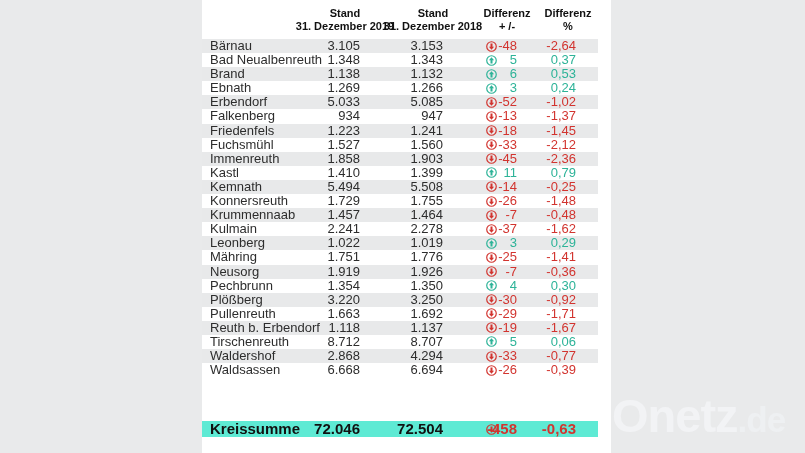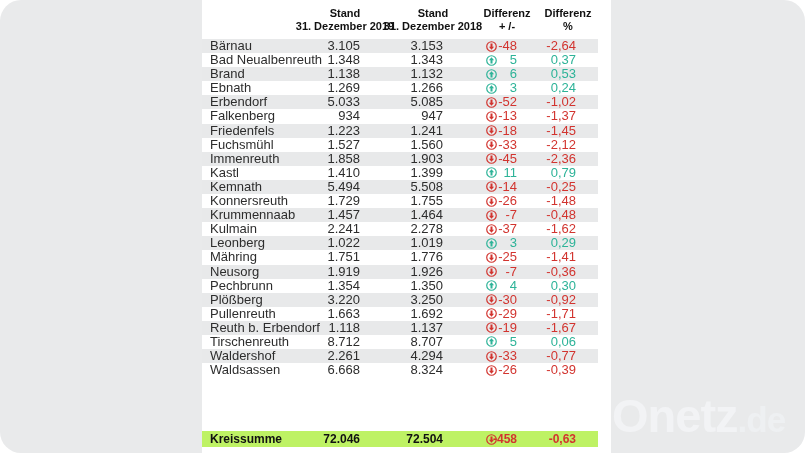--- a/index.html
+++ b/index.html
@@ -1,17 +1,17 @@
 <!DOCTYPE html>
 <html><head>
 <meta charset="utf-8">
 <style>
   html,body{margin:0;padding:0;}
   body{font-family:"Liberation Sans","DejaVu Sans",sans-serif;}
-  #stage{position:relative;width:805px;height:453px;background:#e9eaeb;overflow:hidden;border-radius:21px;}
+  #stage{position:relative;width:805px;height:453px;background:#e9eaeb;overflow:hidden;}
 
   
   .card{position:absolute;left:202px;top:0;width:409px;height:453px;background:#ffffff;}
 
   
   .watermark{position:absolute;left:612px;top:392px;white-space:nowrap;line-height:1;user-select:none;}
   .watermark .brand{font-size:47px;font-weight:bold;letter-spacing:-1px;color:#f2f3f5;}
   .watermark .tld{font-size:35px;font-weight:bold;letter-spacing:-1px;color:#eef0f2;}
 
   
@@ -33,22 +33,22 @@
   .name{left:8px;}
   .v2019{right:238px;}
   .v2018{right:155px;}
   .diff{right:81px;}
   .pct{right:22px;}
   .arrow{position:absolute;left:284px;top:1.5px;width:11px;height:11px;}
   .row.down .diff,.row.down .pct{color:#d2342f;}
   .row.up .diff,.row.up .pct{color:#2db398;}
 
   
-  .total{position:absolute;left:0;top:431px;width:396px;height:16px;line-height:16px;
-         background:#bef264;font-size:12px;font-weight:bold;color:#111;}
+  .total{position:absolute;left:0;top:421px;width:396px;height:16px;line-height:16px;
+         background:#5eead4;font-size:15px;font-weight:bold;color:#111;}
   .total .arrow{top:2.5px;}
   .total .diff,.total .pct{color:#d2342f;}
 </style>
 </head>
 <body>
 
 <div id="stage">
 
   <div class="card"></div>
 
@@ -358,35 +358,35 @@
       <circle cx="6" cy="6" r="5.2" fill="none" stroke="#2db398" stroke-width="1.3"></circle>
       <path d="M6 2.4 L8.8 5.8 H7.1 V9.4 H4.9 V5.8 H3.2 Z" fill="#2db398"></path>
     </svg>
 
     <span class="cell diff">5</span>
     <span class="cell pct">0,06</span>
   </div>
 
   <div class="row down">
     <span class="cell name">Waldershof</span>
-    <span class="cell v2019">2.261</span>
+    <span class="cell v2019">2.868</span>
     <span class="cell v2018">4.294</span>
 
     <svg class="arrow" viewBox="0 0 12 12">
       <circle cx="6" cy="6" r="5.2" fill="none" stroke="#d2342f" stroke-width="1.3"></circle>
       <path d="M6 9.6 L3.2 6.2 H4.9 V2.6 H7.1 V6.2 H8.8 Z" fill="#d2342f"></path>
     </svg>
     <span class="cell diff">-33</span>
     <span class="cell pct">-0,77</span>
   </div>
 
   <div class="row down">
     <span class="cell name">Waldsassen</span>
     <span class="cell v2019">6.668</span>
-    <span class="cell v2018">8.324</span>
+    <span class="cell v2018">6.694</span>
 
     <svg class="arrow" viewBox="0 0 12 12">
       <circle cx="6" cy="6" r="5.2" fill="none" stroke="#d2342f" stroke-width="1.3"></circle>
       <path d="M6 9.6 L3.2 6.2 H4.9 V2.6 H7.1 V6.2 H8.8 Z" fill="#d2342f"></path>
     </svg>
     <span class="cell diff">-26</span>
     <span class="cell pct">-0,39</span>
   </div>
 
 </div>

